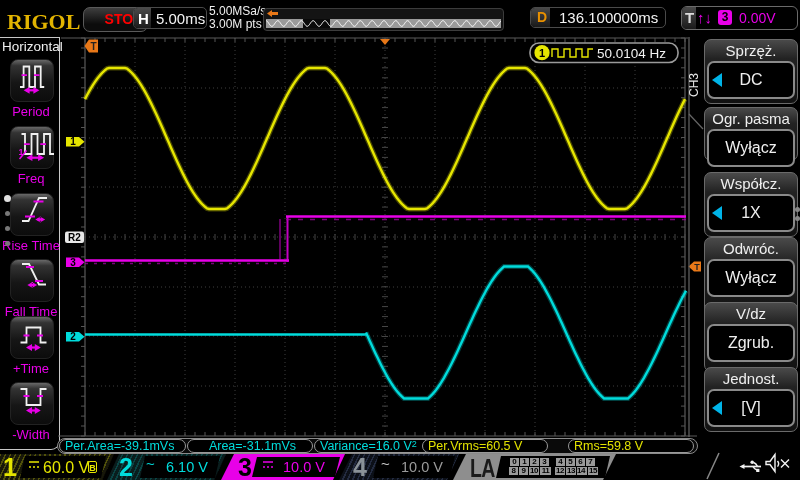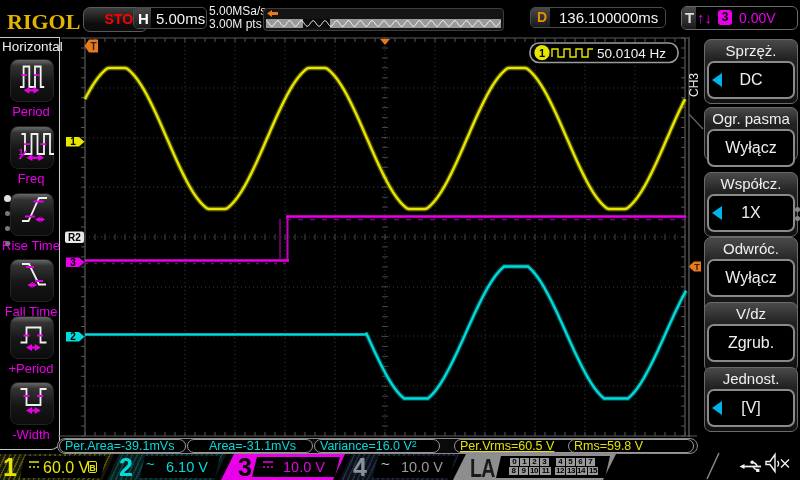--- a/index.html
+++ b/index.html
@@ -95,21 +95,21 @@
   </div>
 <div class="mlabel" style="top:304px;">Fall Time</div>
 <div class="btn" style="top:316px;">
     <svg width="44" height="43" viewBox="0 0 44 43" style="position:absolute;left:0;top:0;">
       <path d="M9.5 25.5h6v-15h14v15h6" stroke="#f0f0f0" stroke-width="1.8" fill="none"></path>
       <path d="M12.5 18.5h6M26 18.5h6" stroke="#e800e8" stroke-width="1.8"></path>
       <path d="M17.5 30.5h9.5" stroke="#e800e8" stroke-width="2.2"></path>
       <path d="M15 30.5l6-3.4v6.8zM29.8 30.5l-6-3.4v6.8z" fill="#e800e8"></path>
     </svg>
   </div>
-<div class="mlabel" style="top:361px;">+Period</div>
+<div class="mlabel" style="top:361px;">+Time</div>
 <div class="btn" style="top:382px;">
     <svg width="44" height="43" viewBox="0 0 44 43" style="position:absolute;left:0;top:0;">
       <path d="M9.5 6h6v16h14v-16h6" stroke="#f0f0f0" stroke-width="1.8" fill="none"></path>
       <path d="M12.5 13h6M26 13h6" stroke="#e800e8" stroke-width="1.8"></path>
       <path d="M17.5 27.5h9.5" stroke="#e800e8" stroke-width="2.2"></path>
       <path d="M15 27.5l6-3.4v6.8zM29.8 27.5l-6-3.4v6.8z" fill="#e800e8"></path>
     </svg>
   </div>
 <div class="mlabel" style="top:427px;">-Width</div>
 <div class="abs" style="left:4px;top:195px;width:7px;height:7px;border-radius:3.5px;background:#e0e0e0;"></div>
@@ -203,21 +203,21 @@
 <div class="rgrp" style="top:367px;height:65px;">
     <div class="rhead">Jednost.</div>
     <div class="rval"><span class="tri"></span>[V]</div>
   </div>
 <div class="abs" style="left:795px;top:207px;width:5px;height:5px;border-radius:2.5px;background:#888;"></div>
 <div class="abs" style="left:795px;top:216px;width:5px;height:5px;border-radius:2.5px;background:#888;"></div>
 <div class="abs" style="left:57px;top:438px;width:641px;height:16px;border:1px solid #8a8a8a;border-radius:8px;background:#0a0a0a;box-sizing:border-box;"></div>
 <div class="mcell" style="left:59px;width:127px;color:#00dcdc;">Per.Area=-39.1mVs</div>
 <div class="mcell" style="left:187px;width:126px;color:#00dcdc;text-align:center;">Area=-31.1mVs</div>
 <div class="mcell" style="left:314px;width:126px;color:#00dcdc;">Variance=16.0 V<span style="font-size:9px;position:relative;top:-3px;">2</span></div>
-<div class="mcell" style="left:454px;width:126px;color:#e2e200;text-decoration:underline;">Per.Vrms=60.5 V</div>
+<div class="mcell" style="left:422px;width:126px;color:#e2e200;">Per.Vrms=60.5 V</div>
 <div class="mcell" style="left:568px;width:126px;color:#e2e200;">Rms=59.8 V</div>
 <div class="abs" style="left:0;top:454px;width:114px;height:26px;clip-path:polygon(0 0,114px 0,102px 26px,0 26px);background:repeating-linear-gradient(115deg,#51510a 0px,#51510a 1.5px,#17170a 1.5px,#17170a 4.5px);"></div>
 <div class="abs" style="left:3px;top:453px;color:#e6e600;font-size:25px;font-weight:bold;">1</div>
 <div class="abs" style="left:20px;top:456px;width:86px;height:22px;clip-path:polygon(5px 0,86px 0,81px 22px,0 22px);background:#000;"></div>
 <svg class="abs" style="left:29px;top:461px;" width="11" height="8" viewBox="0 0 11 8">
     <path d="M0 1h10M0 6h2m2 0h2m2 0h2" stroke="#e6e600" stroke-width="1.6" fill="none"></path>
   </svg>
 <div class="abs" style="left:43px;top:459px;color:#e6e600;font-size:16px;">60.0 V</div>
 <div class="abs" style="left:88px;top:461px;width:9px;height:12px;border:1.5px solid #e6e600;border-radius:2px;color:#e6e600;font-size:9px;font-weight:bold;text-align:center;line-height:12px;box-sizing:border-box;">B</div>
 <div class="abs" style="left:107px;top:454px;width:119px;height:26px;clip-path:polygon(12px 0,119px 0,107px 26px,0 26px);background:repeating-linear-gradient(115deg,#0a4444 0px,#0a4444 1.5px,#0a1d1d 1.5px,#0a1d1d 4.5px);"></div>

